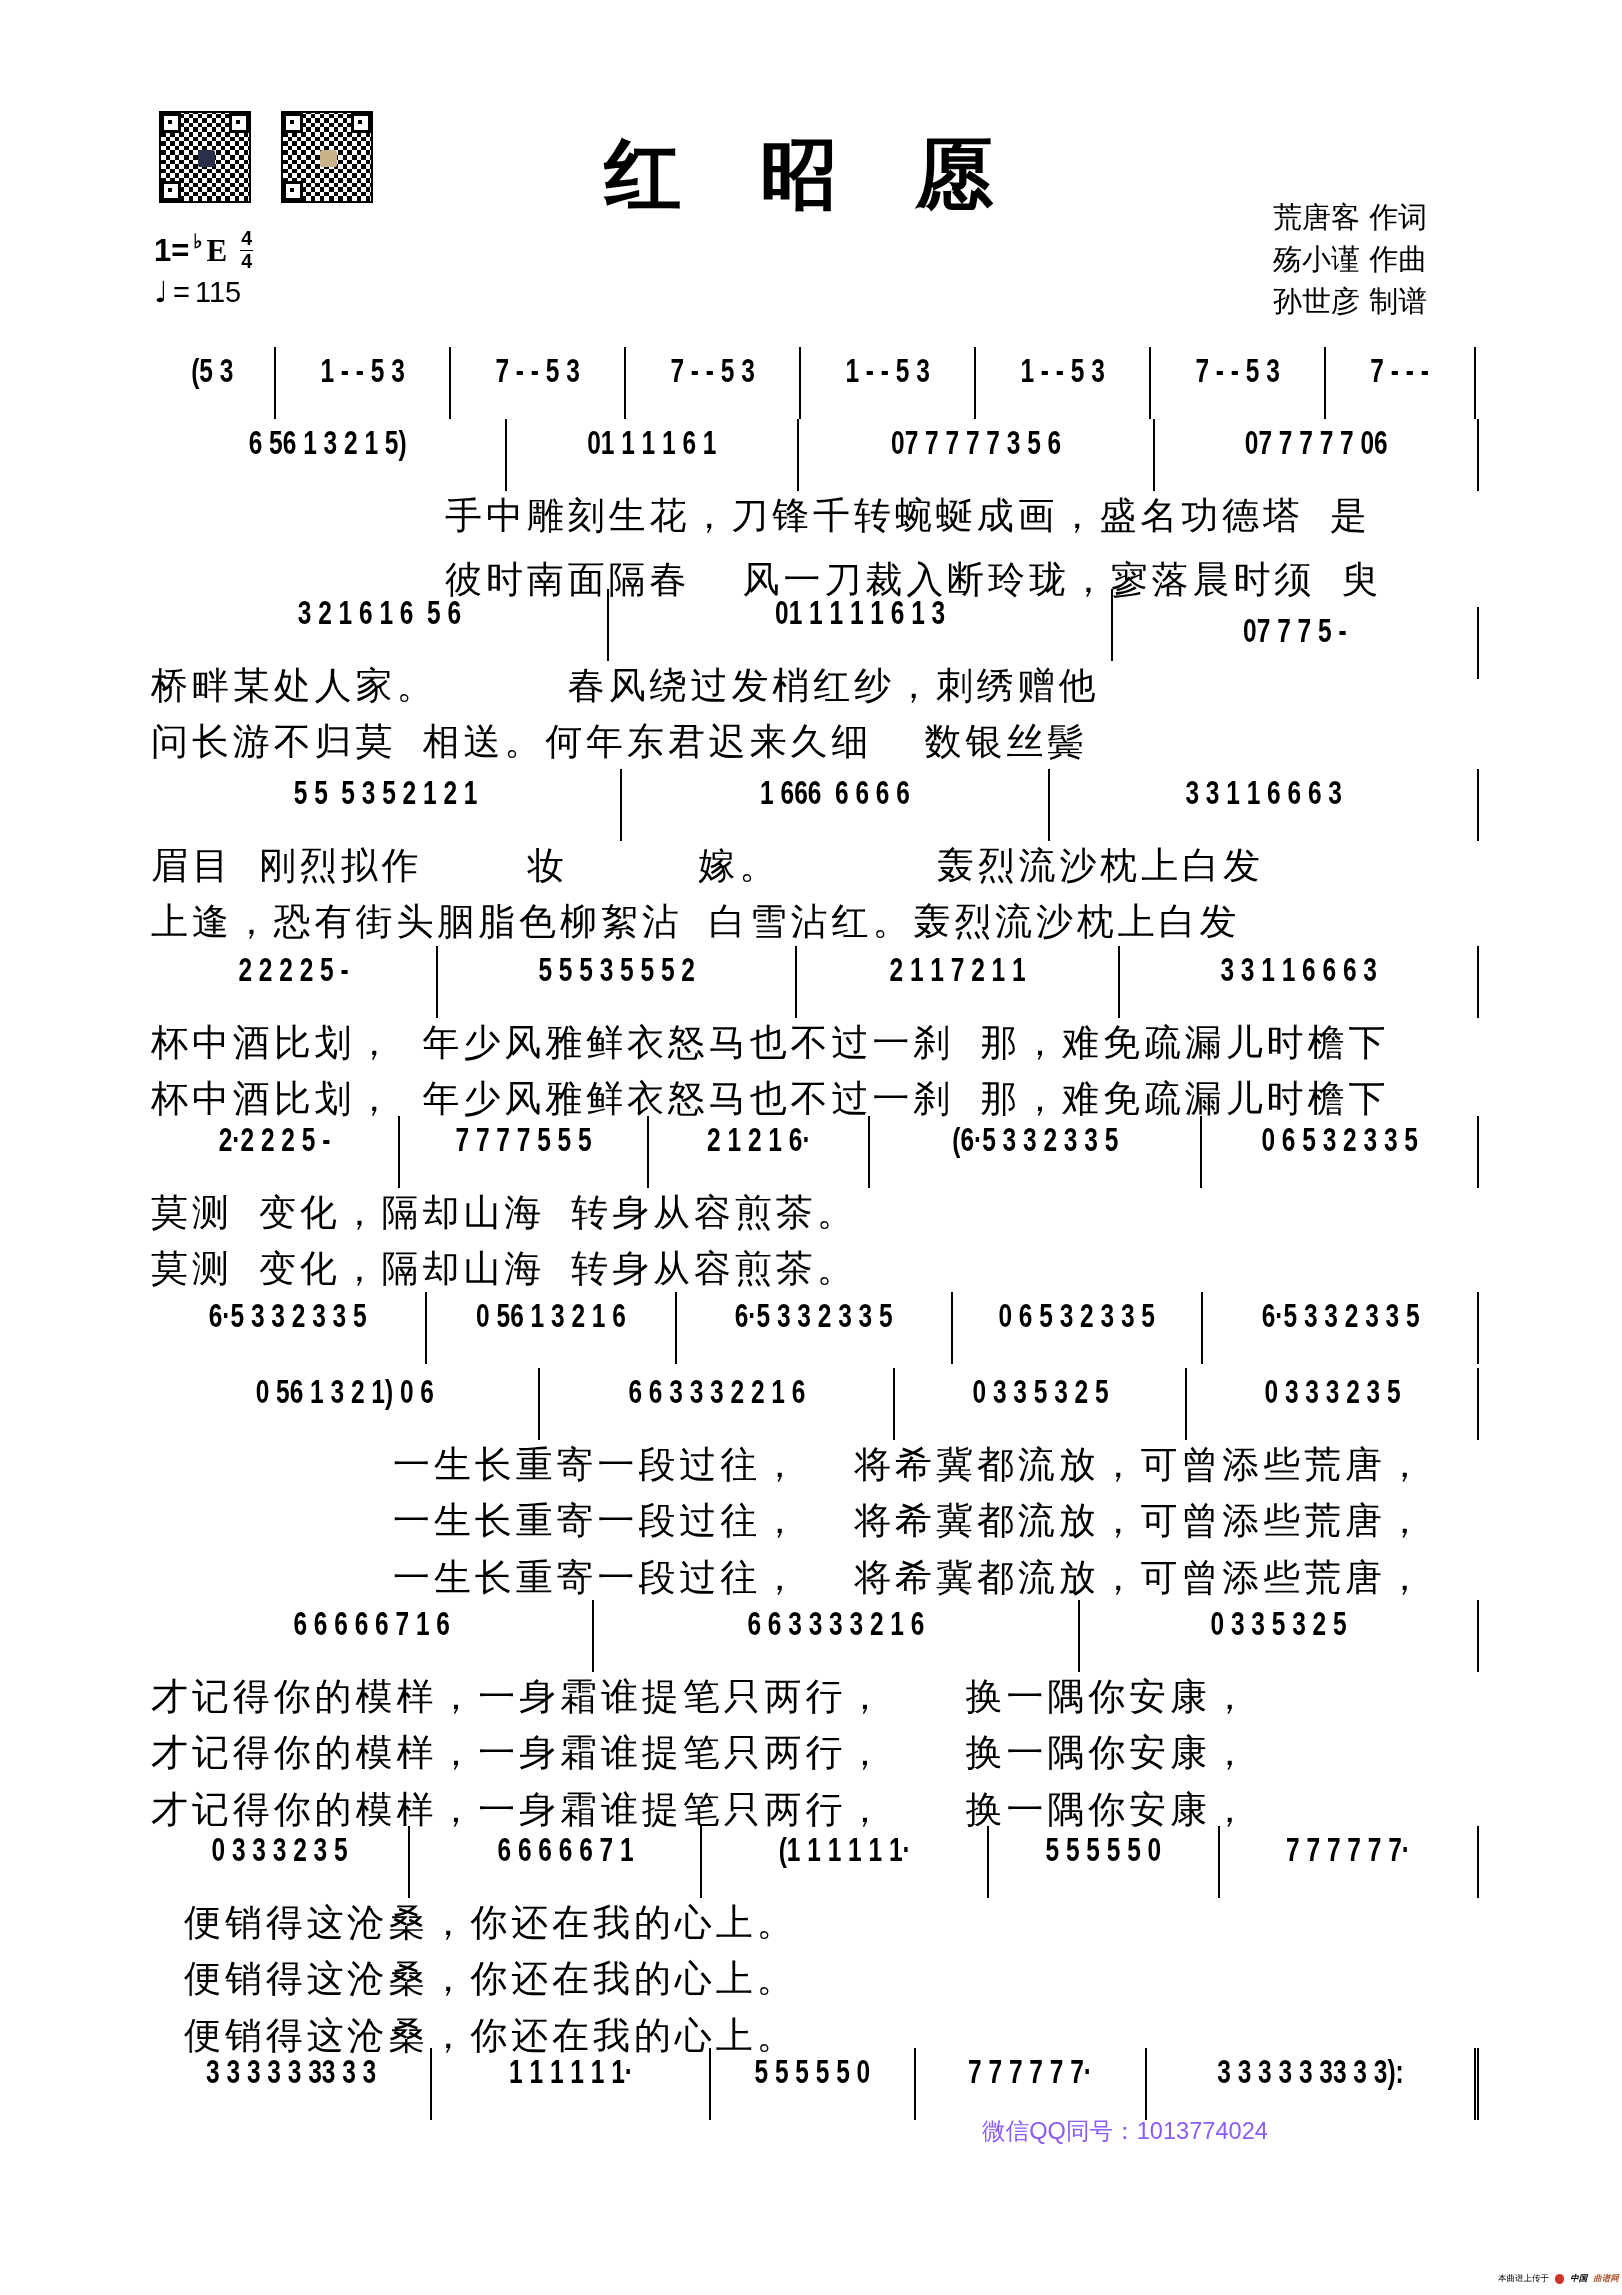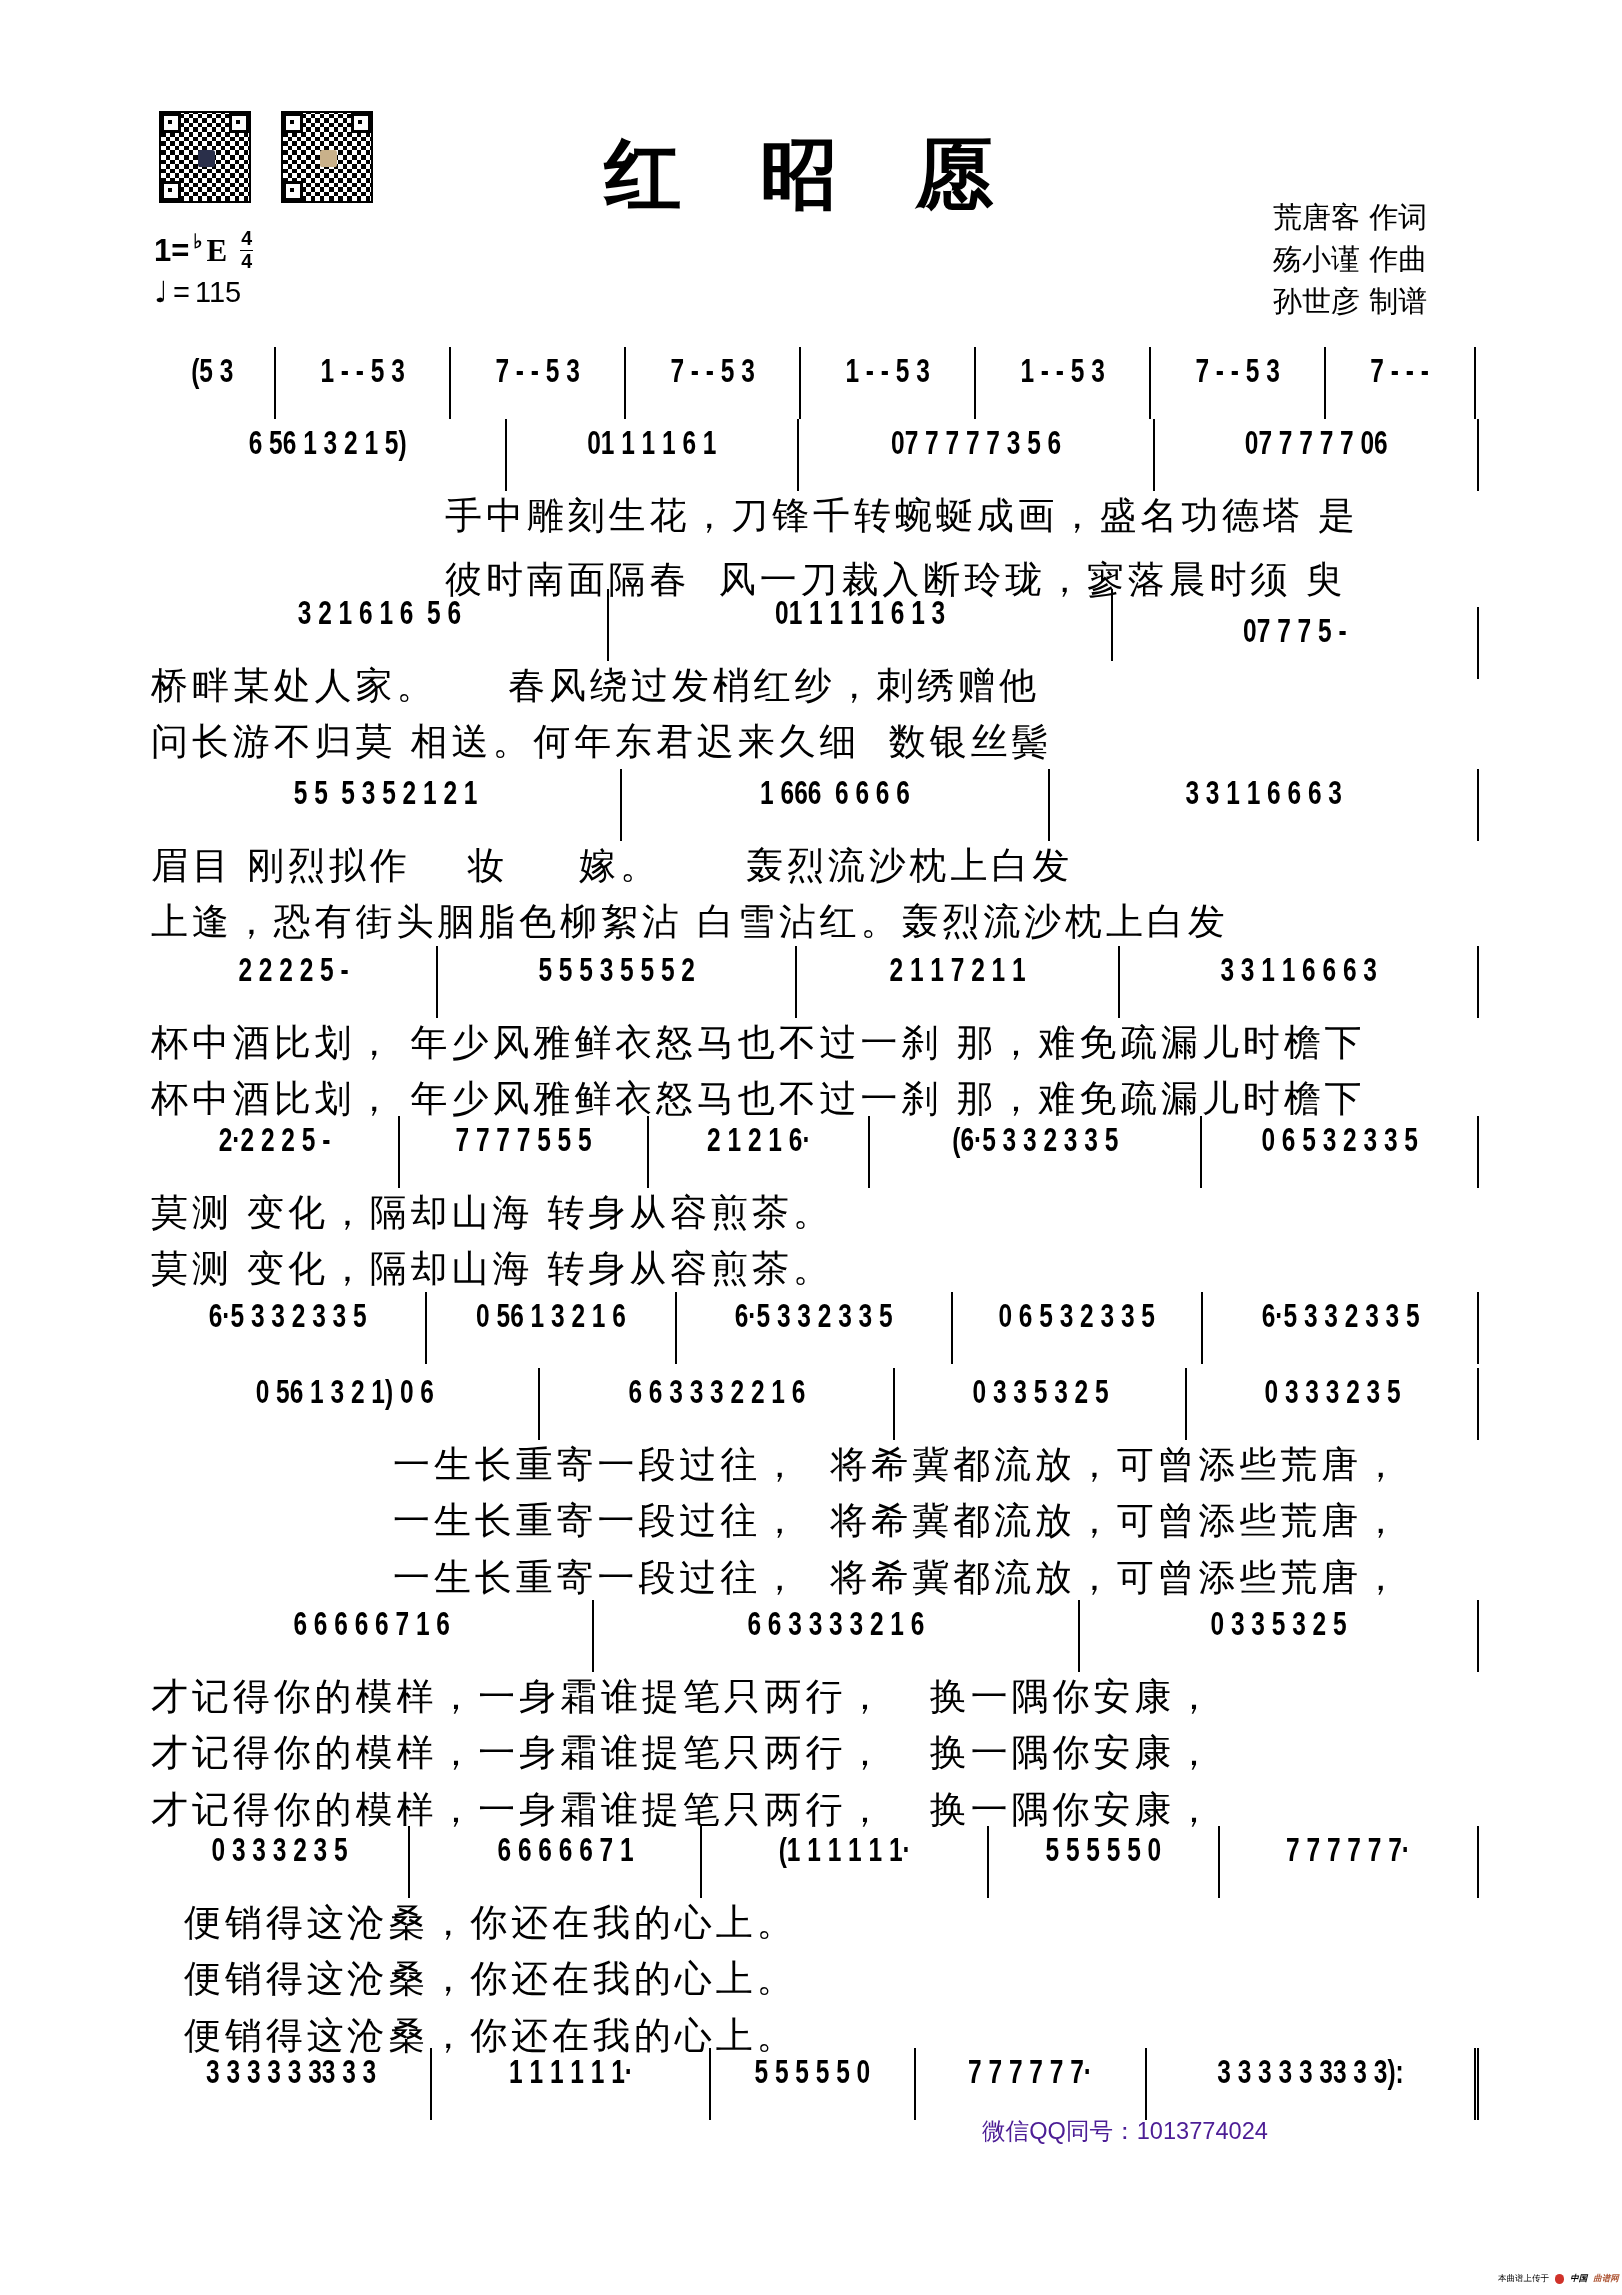--- a/index.html
+++ b/index.html
@@ -27,23 +27,23 @@
   .credits { position: absolute; left: 1273px; top: 196px; font-family: "DejaVu Serif", serif;
              font-size: 29px; line-height: 42px; }
   .credits div { white-space: pre; }
 
   .system { position: absolute; left: 151px; width: 1328px; }
   .staff { position: relative; height: 72px; display: flex; align-items: flex-start; }
   .measure { display: flex; align-items: flex-start; justify-content: space-around; height: 100%; box-sizing: border-box; border-right: 2px solid #000; padding: 0 3.9px; }
   .measure.final { border-right: 5.2px double #000; }
   .note { position: relative; font-family: "Liberation Sans Narrow", "Liberation Sans", sans-serif;
           font-weight: bold; font-size: 34px; line-height: 46px; transform: scaleX(0.72); min-width: 17px; text-align: center; white-space: pre; }
-  .lyric { position: absolute; font-family: Liberation Sans, sans-serif; font-size: 37px; white-space: pre; letter-spacing: 3.9px; }
-
-  .footer-contact { position: absolute; left: 982px; top: 2115px; font-family: "Liberation Sans", sans-serif; font-size: 23.6px; color: #4c1d95; }
+  .lyric { position: absolute; font-family: Liberation Mono, monospace; font-size: 37px; white-space: pre; letter-spacing: 3.9px; }
+
+  .footer-contact { position: absolute; left: 982px; top: 2115px; font-family: "Liberation Sans", sans-serif; font-size: 23.6px; color: #8b5cf6; }
   .footer-upload { position: absolute; left: 1498px; top: 2273px; font-size: 8.5px; font-family: "DejaVu Sans", sans-serif; display: flex; align-items: center; gap: 6px; }
   .footer-upload .brand-logo { width: 9.2px; height: 9.2px; border-radius: 50%; background: #d0322a; display: inline-block; }
   .footer-upload .brand-a { font-weight: bold; font-style: italic; color: #000; }
   .footer-upload .brand-b { font-weight: bold; font-style: italic; color: #b05a3a; }
 </style>
 </head>
 <body>
 
 <div id="qr1" class="qr">
   <div class="finder" style="left:0;top:0"></div>

